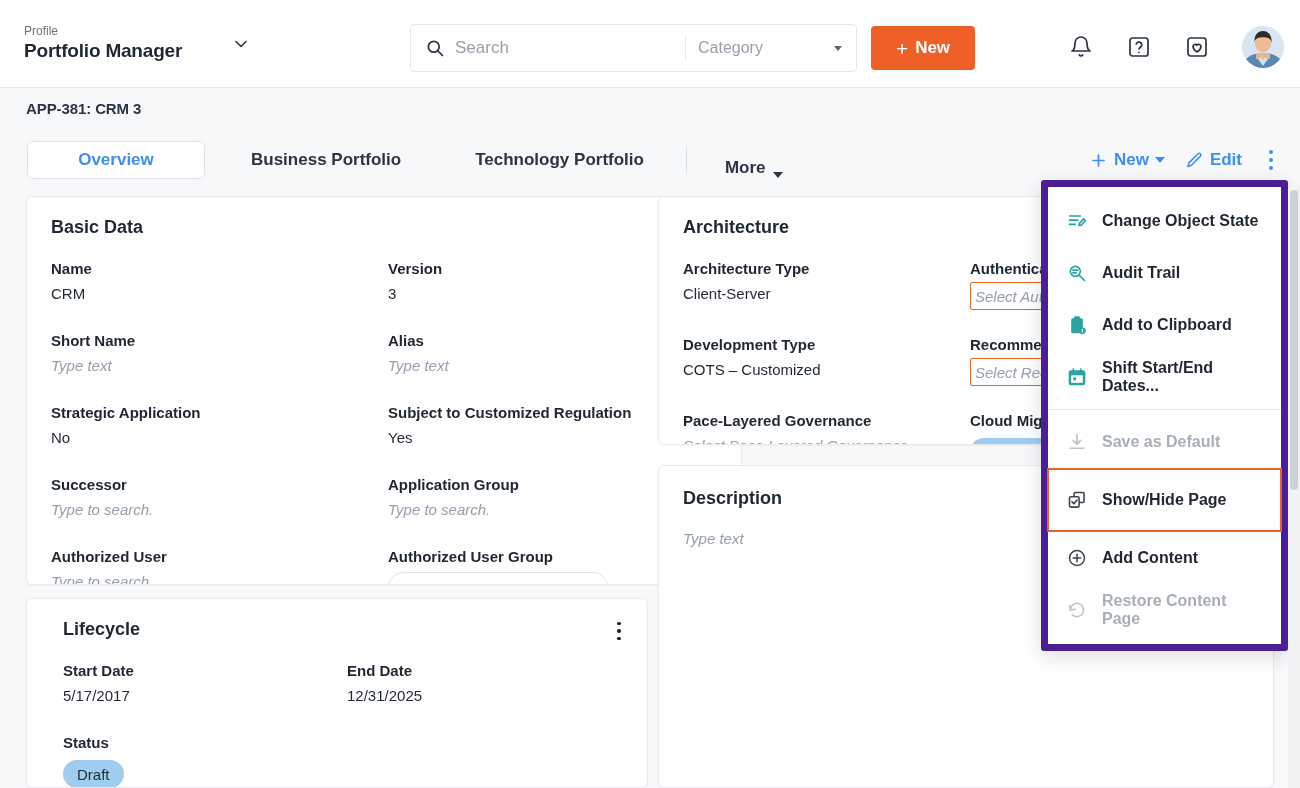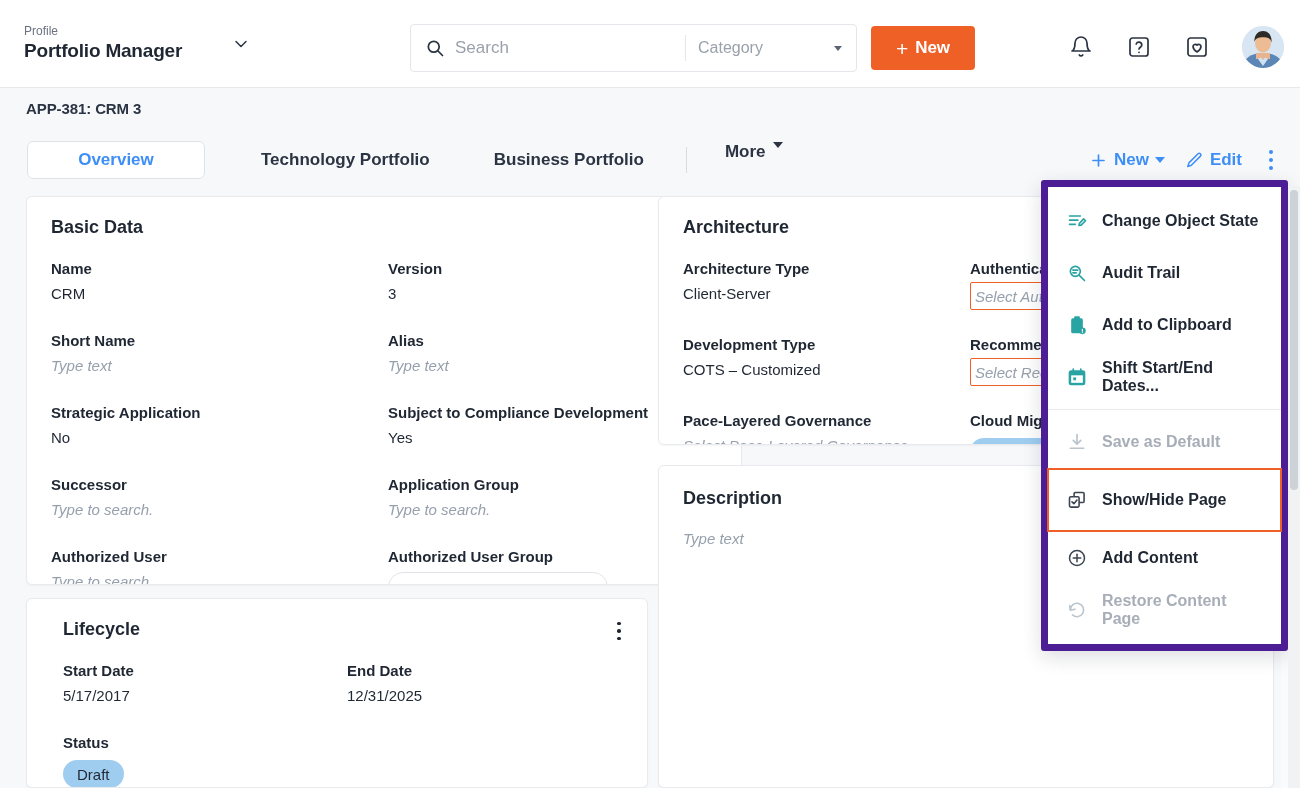--- a/index.html
+++ b/index.html
@@ -75,21 +75,21 @@
   }
   .tab {
     height: 36px; display: flex; align-items: center; justify-content: center;
     font-size: 17px; font-weight: bold; color: #2b3443; cursor: pointer; padding: 0 18px;
   }
   .tab.active {
     background: #fff; border: 1px solid #dfe3e8; border-radius: 6px;
     color: #3e8ef7; margin-left: 27px; width: 178px; height: 38px; padding: 0;
   }
   .tab-sep { width: 1px; height: 26px; background: #d8dce2; margin: 0 20px 0 24px; }
-  .tab-more { display: flex; align-items: flex-start; gap: 7px; }
+  .tab-more { display: flex; align-items: flex-end; gap: 7px; }
   .tri-down { width: 0; height: 0; border-left: 5px solid transparent; border-right: 5px solid transparent; border-top: 6px solid #2b3443; }
 
   .tab-actions { position: absolute; right: 18px; top: 0; height: 52px; display: flex; align-items: center; gap: 0; }
   .act-btn {
     display: flex; align-items: center; gap: 6px; color: #3e8ef7;
     font-size: 17px; font-weight: bold; cursor: pointer; padding: 0 10px;
   }
   .act-btn .tri-down { border-top-color: #3e8ef7; }
   .kebab { width: 22px; height: 26px; display: flex; flex-direction: column; align-items: center; justify-content: center; gap: 4px; cursor: pointer; margin-left: 8px; }
   .kebab i { width: 4px; height: 4px; border-radius: 50%; background: #3e8ef7; display: block; }
@@ -244,25 +244,25 @@
       </span>
     </div>
   </div>
 
   <div class="obj-title">APP-381: CRM 3</div>
 
   <div class="tabbar">
     <div class="tab active">
       <span>Overview</span>
     </div>
+    <div class="tab" style="margin-left:28px;">
+      <span>Business Portfolio</span>
+    </div>
     <div class="tab" style="margin-left:38px;">
       <span>Technology Portfolio</span>
-    </div>
-    <div class="tab" style="margin-left:28px;">
-      <span>Business Portfolio</span>
     </div>
     <div class="tab-sep"></div>
     <div class="tab tab-more">
       <span>More</span>
       <span class="tri-down"></span>
     </div>
 
     <div class="tab-actions">
       <div class="act-btn">
         <svg width="19" height="19" viewBox="0 0 24 24" fill="none" stroke="#3e8ef7" stroke-width="2.1" stroke-linecap="round">
@@ -309,21 +309,21 @@
         </div>
         <div>
           <div class="flabel">Alias</div>
           <div class="fplaceholder">Type text</div>
         </div>
         <div>
           <div class="flabel">Strategic Application</div>
           <div class="fvalue">No</div>
         </div>
         <div>
-          <div class="flabel">Subject to Compliance Development</div>
+          <div class="flabel">Subject to Customized Regulation</div>
           <div class="fvalue">Yes</div>
         </div>
         <div>
           <div class="flabel">Successor</div>
           <div class="fplaceholder">Type to search.</div>
         </div>
         <div>
           <div class="flabel">Application Group</div>
           <div class="fplaceholder">Type to search.</div>
         </div>

